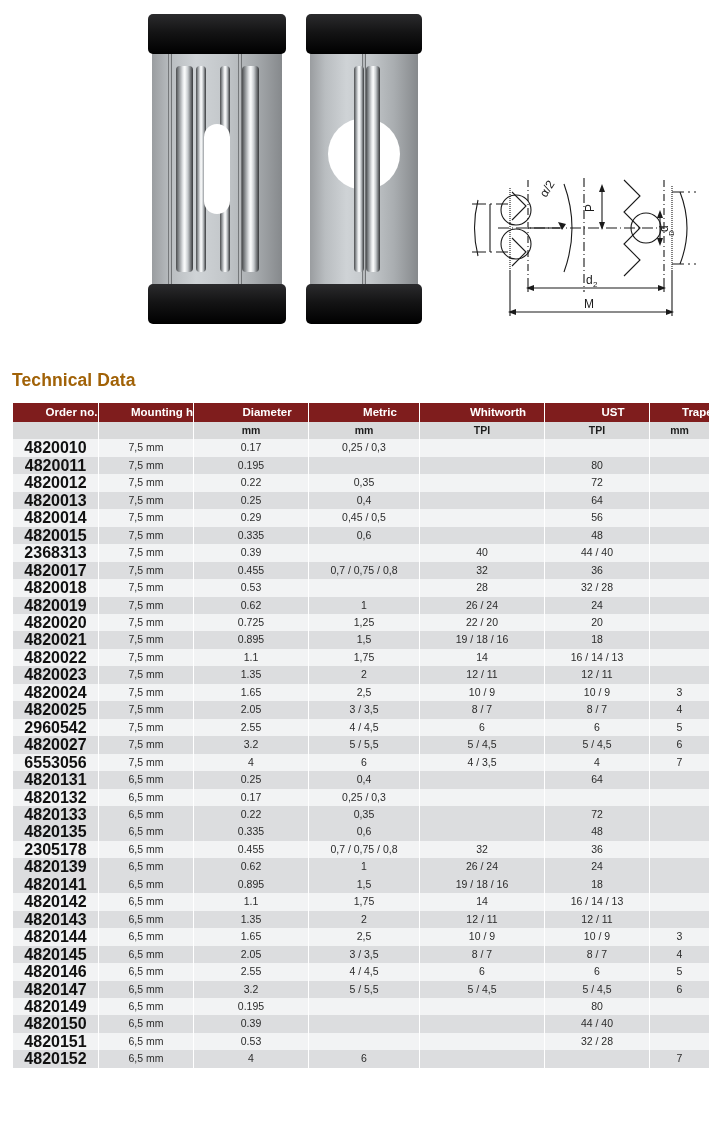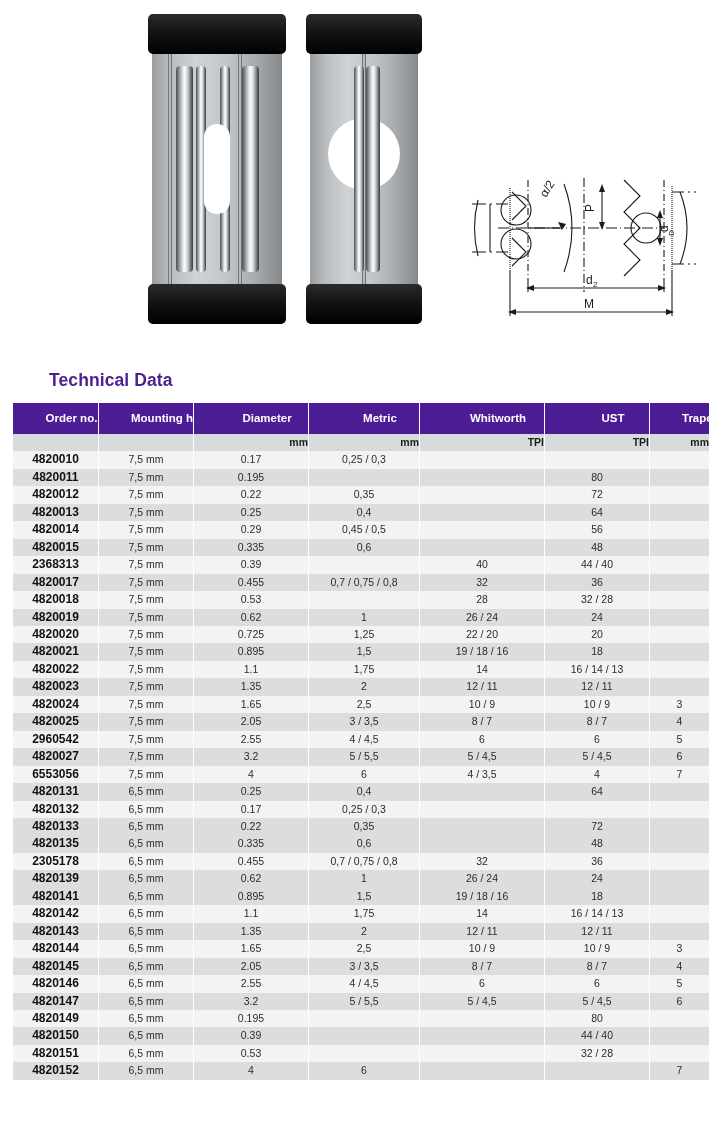--- a/index.html
+++ b/index.html
@@ -86,23 +86,22 @@
   }
   #thread-diagram svg { display: block; }
 
   
   #tech-title {
     position: absolute;
     left: 12px;
     top: 370px;
     font-size: 17.5px;
     font-weight: bold;
-    color: #4c1d95;
+    color: #a16207;
     letter-spacing: 0.1px;
-    margin-left: 37px;
   }
 
   
   #data-table-wrap {
     position: absolute;
     left: 12px;
     top: 403px;
     width: 696px;
   }
   table.dt {
@@ -115,46 +114,45 @@
   }
   table.dt th, table.dt td {
     padding: 0;
     height: 17.45px;
     line-height: 17.45px;
     text-align: center;
     overflow: hidden;
     white-space: nowrap;
   }
   thead tr.head-main th {
-    background: #4c1d95;
+    background: #7f1d1d;
     color: #ffffff;
     font-weight: bold;
     font-size: 11.5px;
-    height: 31px;
+    height: 19px;
     line-height: 19px;
     padding-left: 32px;
   }
   thead tr.head-unit th {
     background: #d9dadb;
     color: #1d1d1d;
     font-weight: bold;
     font-size: 10.5px;
     height: 17.45px;
     line-height: 17.45px;
-    text-align: right;
   }
   tbody tr.odd  td { background: #f2f3f4; }
   tbody tr.even td { background: #dcdddf; }
 
   td.c-order {
     font-weight: bold;
     color: #111111;
     text-align: left;
     padding-left: 14px;
-    font-size: 12px;
+    font-size: 16px;
   }
   th.c-order { text-align: left; padding-left: 14px; }
 
   
   col.w-order  { width: 85px; }
   col.w-mount  { width: 94px; }
   col.w-diam   { width: 114px; }
   col.w-metric { width: 110px; }
   col.w-whit   { width: 124px; }
   col.w-ust    { width: 104px; }

